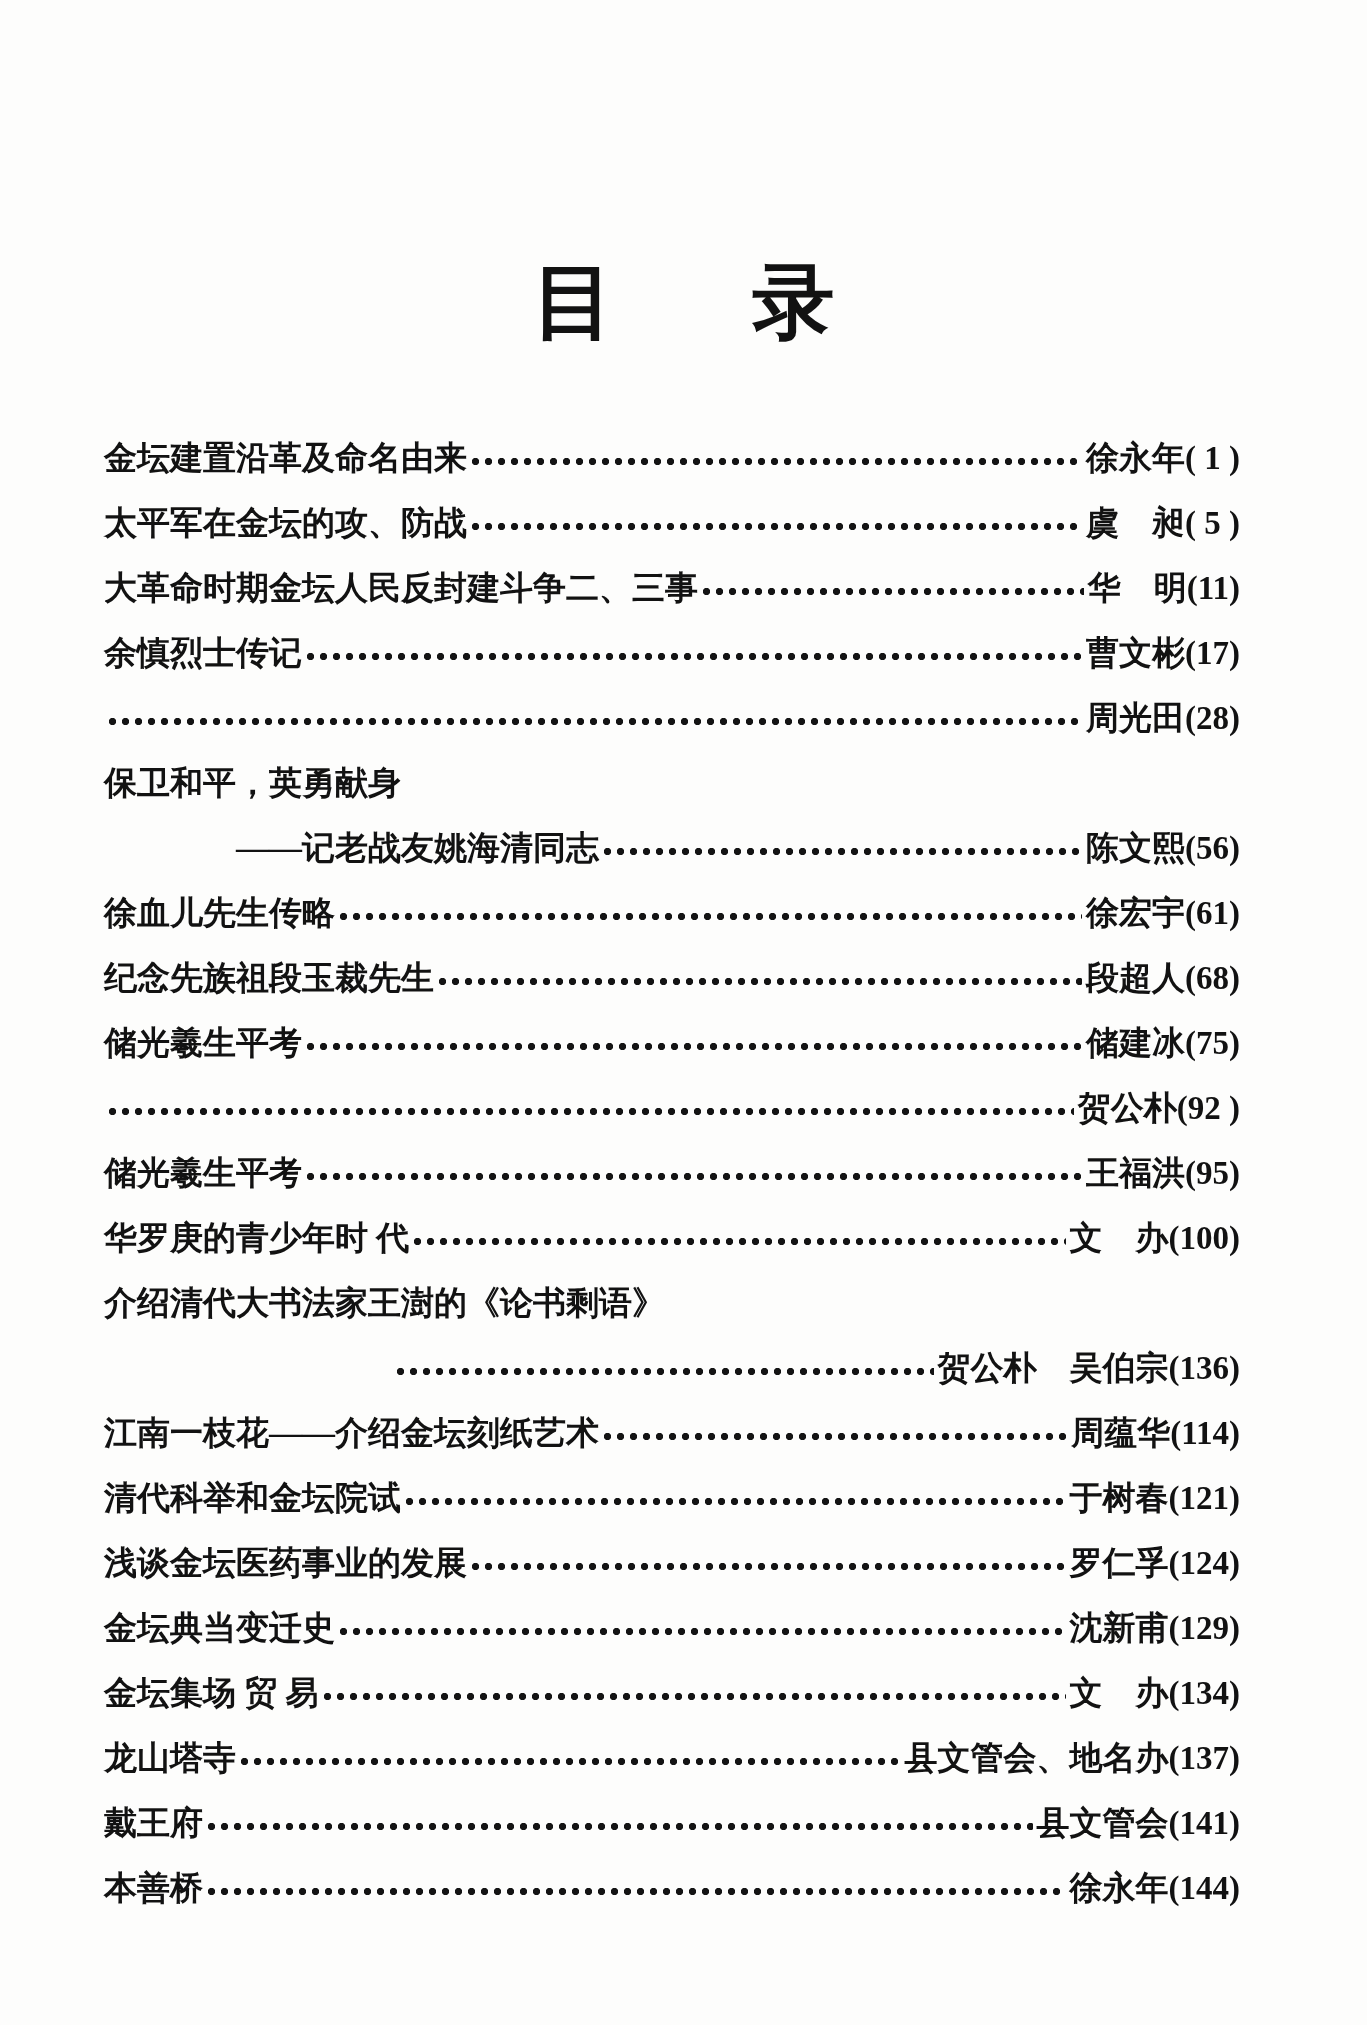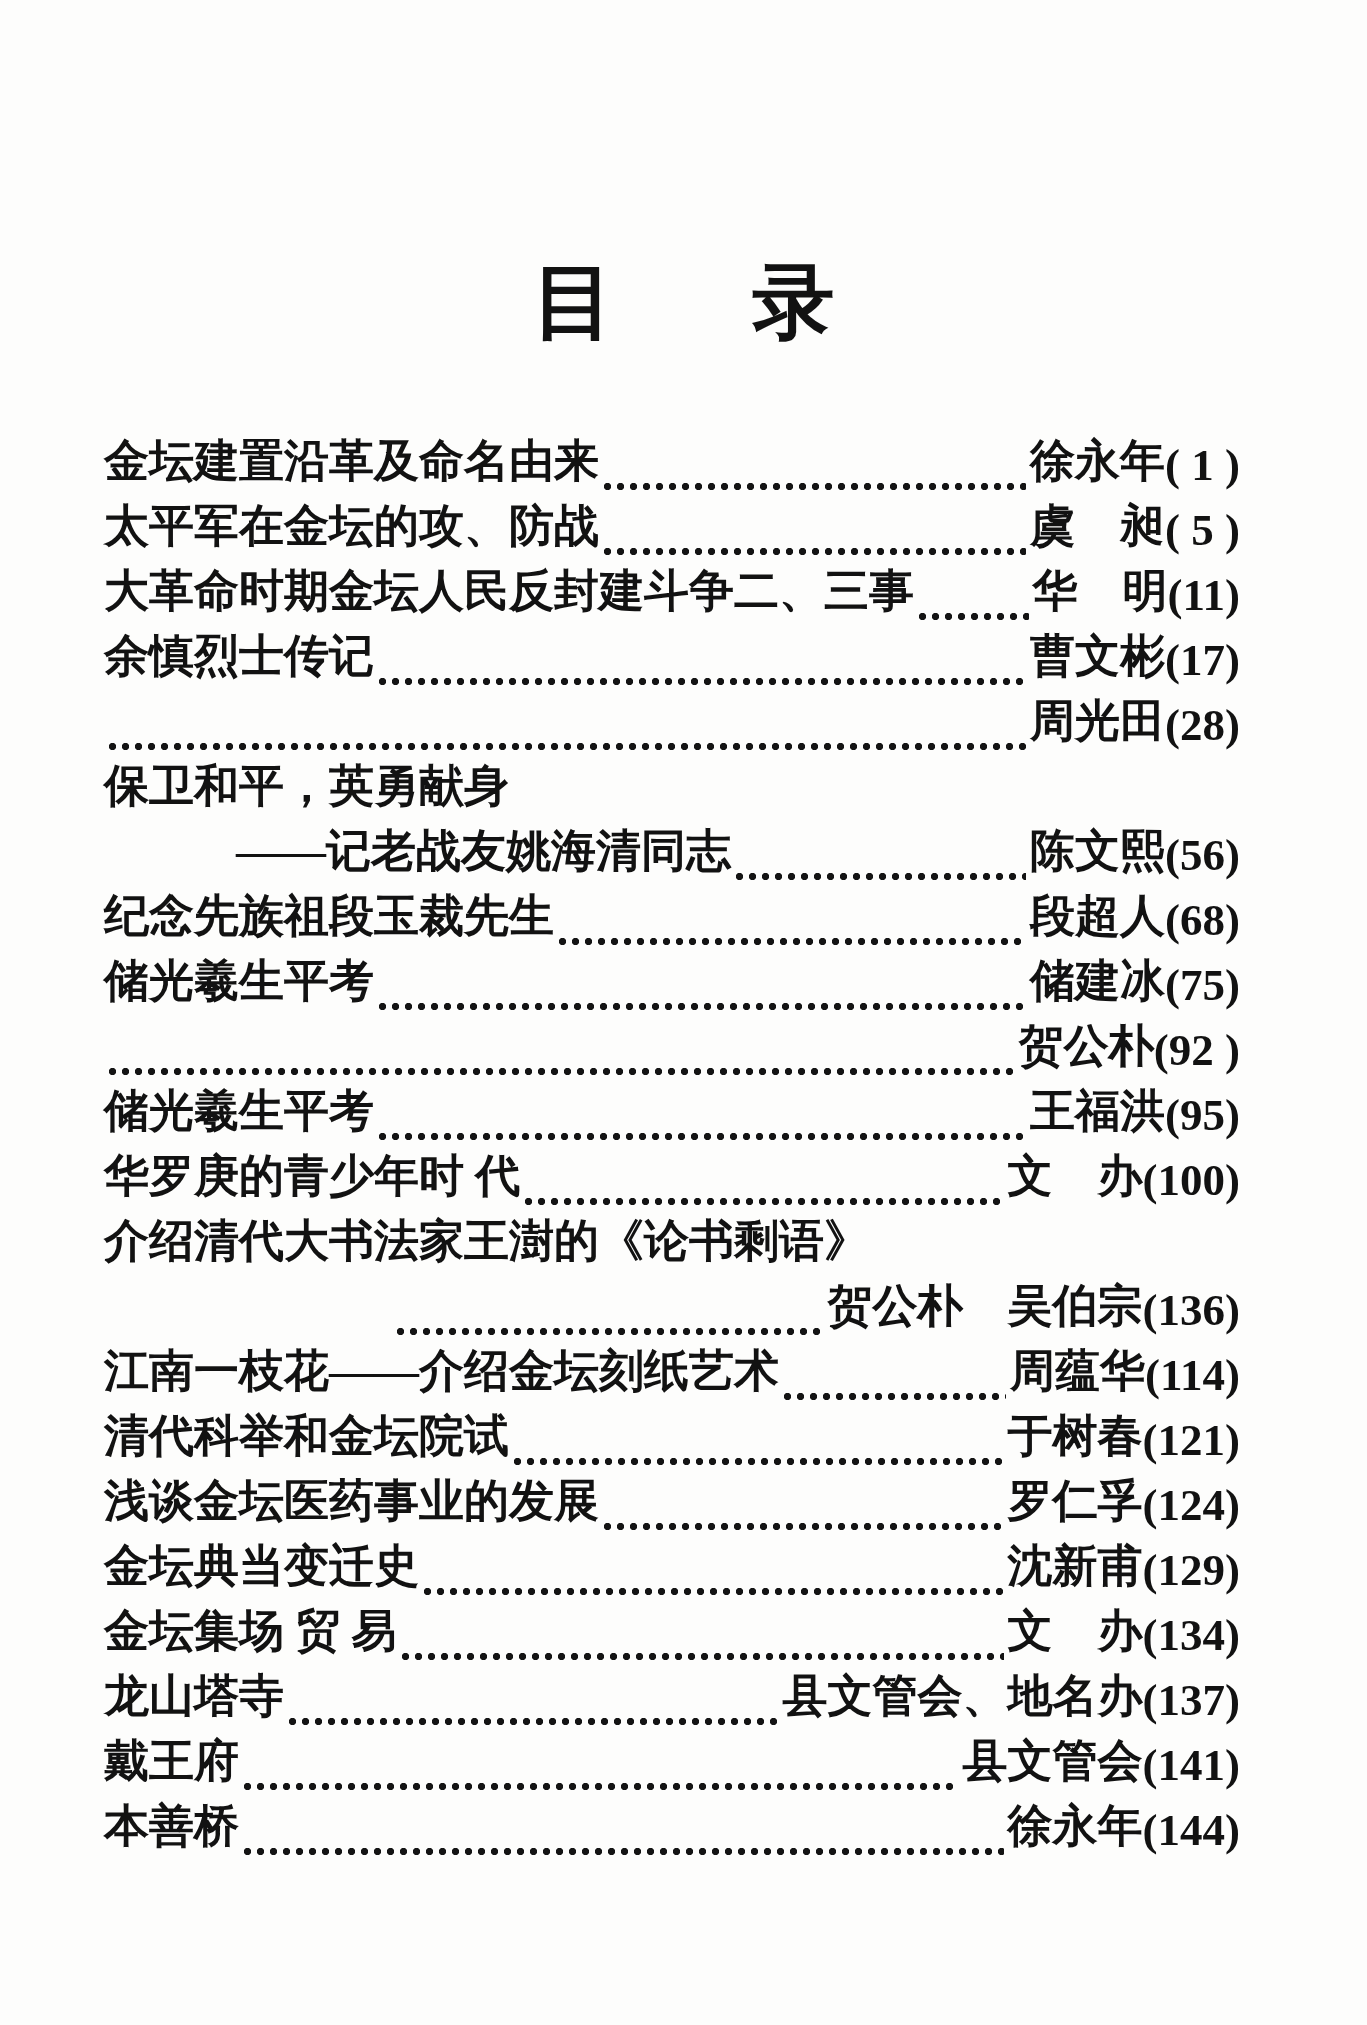--- a/index.html
+++ b/index.html
@@ -30,23 +30,23 @@
     font-weight: 700;
     letter-spacing: 0;
     line-height: 1;
   }
   
   .toc {
     margin: 82px 127px 0 104px; 
   }
   .row {
     display: flex;
-    align-items: flex-end;
+    align-items: center;
     height: 65px;
-    font-size: 45px;
+    font-size: 33px;
     font-weight: 600;
     white-space: nowrap;
   }
   .row .t, .row .t2 {
     flex: 0 0 auto;
   }
   .dots {
     flex: 1 1 auto;
     min-width: 18px;
     height: 9px;
@@ -118,20 +118,26 @@
     <div class="row title-only">
       <span class="t">保卫和平，英勇献身</span>
     </div>
     <div class="row cont-dash">
       <span class="t2">——记老战友姚海清同志</span>
       <span class="dots"></span>
       <span class="author">陈文熙</span>
       <span class="pg">(56)</span>
     </div>
 
+    <div class="row">
+      <span class="t">徐血儿先生传略</span>
+      <span class="dots"></span>
+      <span class="author">徐宏宇</span>
+      <span class="pg">(61)</span>
+    </div>
 
     <div class="row">
       <span class="t">纪念先族祖段玉裁先生</span>
       <span class="dots"></span>
       <span class="author">段超人</span>
       <span class="pg">(68)</span>
     </div>
 
     <div class="row">
       <span class="t">储光羲生平考</span>

